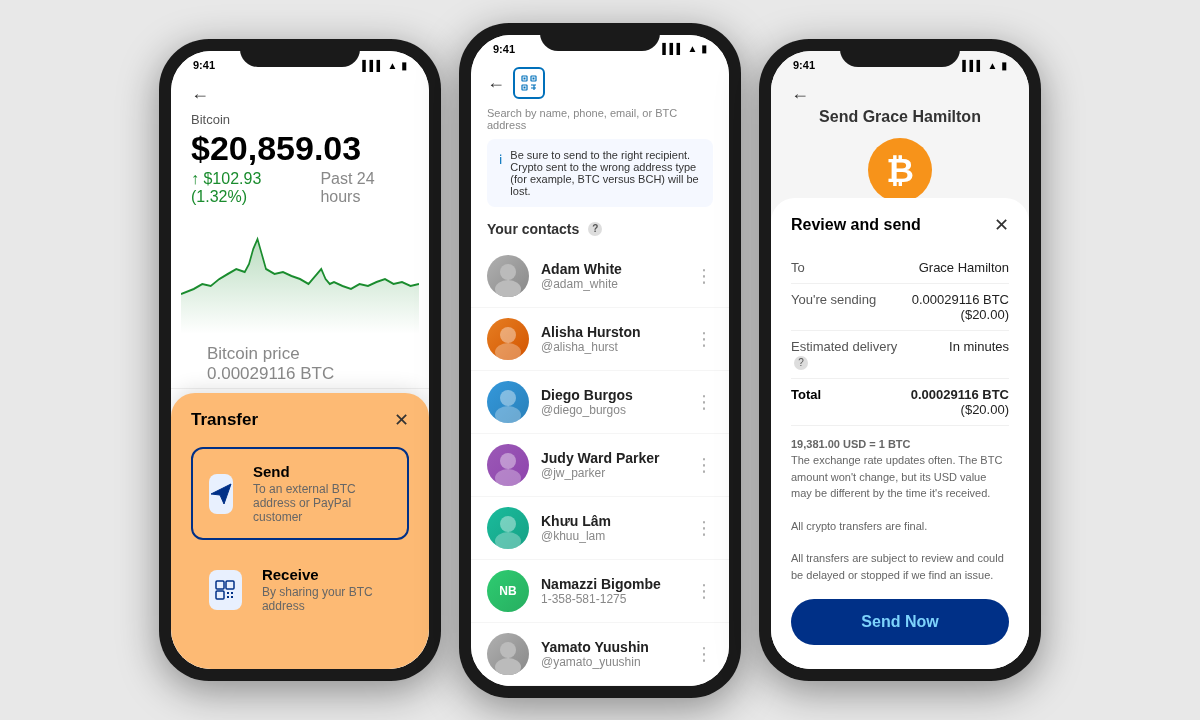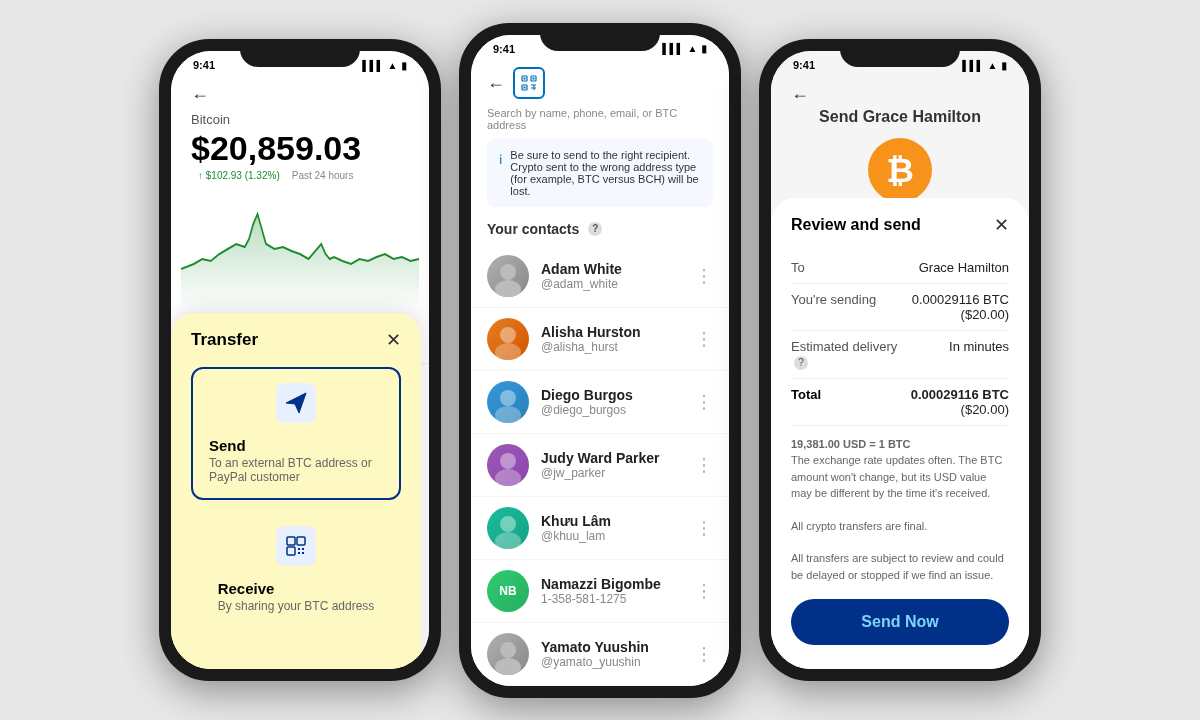--- a/index.html
+++ b/index.html
@@ -70,22 +70,22 @@
       font-size: 13px;
       color: #555;
     }
     .phone1-price {
       padding: 2px 20px 0;
       font-size: 34px;
       font-weight: 700;
       color: #000;
     }
     .phone1-change {
-      padding: 2px 27px 8px;
-      font-size: 10px;
+      padding: 2px 20px 8px;
+      font-size: 16px;
       color: #1a8c2e;
       display: flex;
       align-items: center;
       gap: 12px;
     }
     .phone1-change span.label {
       color: #888;
     }
     .chart-container {
       padding: 0 10px;
@@ -115,22 +115,22 @@
       font-size: 17px;
       color: #888;
       border-bottom: 1px solid #f0f0f0;
     }
 
     
     .transfer-modal {
       position: absolute;
       bottom: 0;
       left: 0;
-      right: 8px;
-      background: #fef9c3;
+      right: 0;
+      background: #fdba74;
       border-radius: 24px 24px 0 0;
       padding: 16px 20px 30px;
       box-shadow: 0 -4px 20px rgba(0,0,0,0.12);
     }
     .modal-header {
       display: flex;
       justify-content: space-between;
       align-items: center;
       margin-bottom: 16px;
     }
@@ -139,26 +139,25 @@
       font-weight: 700;
     }
     .modal-close {
       font-size: 18px;
       color: #333;
       cursor: pointer;
     }
     .transfer-option {
       display: flex;
       align-items: center;
-      gap: 14px;
+      gap: 20px;
       padding: 14px 16px;
       border-radius: 12px;
       border: 2px solid transparent;
       margin-bottom: 10px;
-      flex-direction: column;
     }
     .transfer-option.selected {
       border-color: #003087;
     }
     .transfer-option-icon {
       width: 40px;
       height: 40px;
       border-radius: 8px;
       background: #e8f0fe;
       display: flex;

